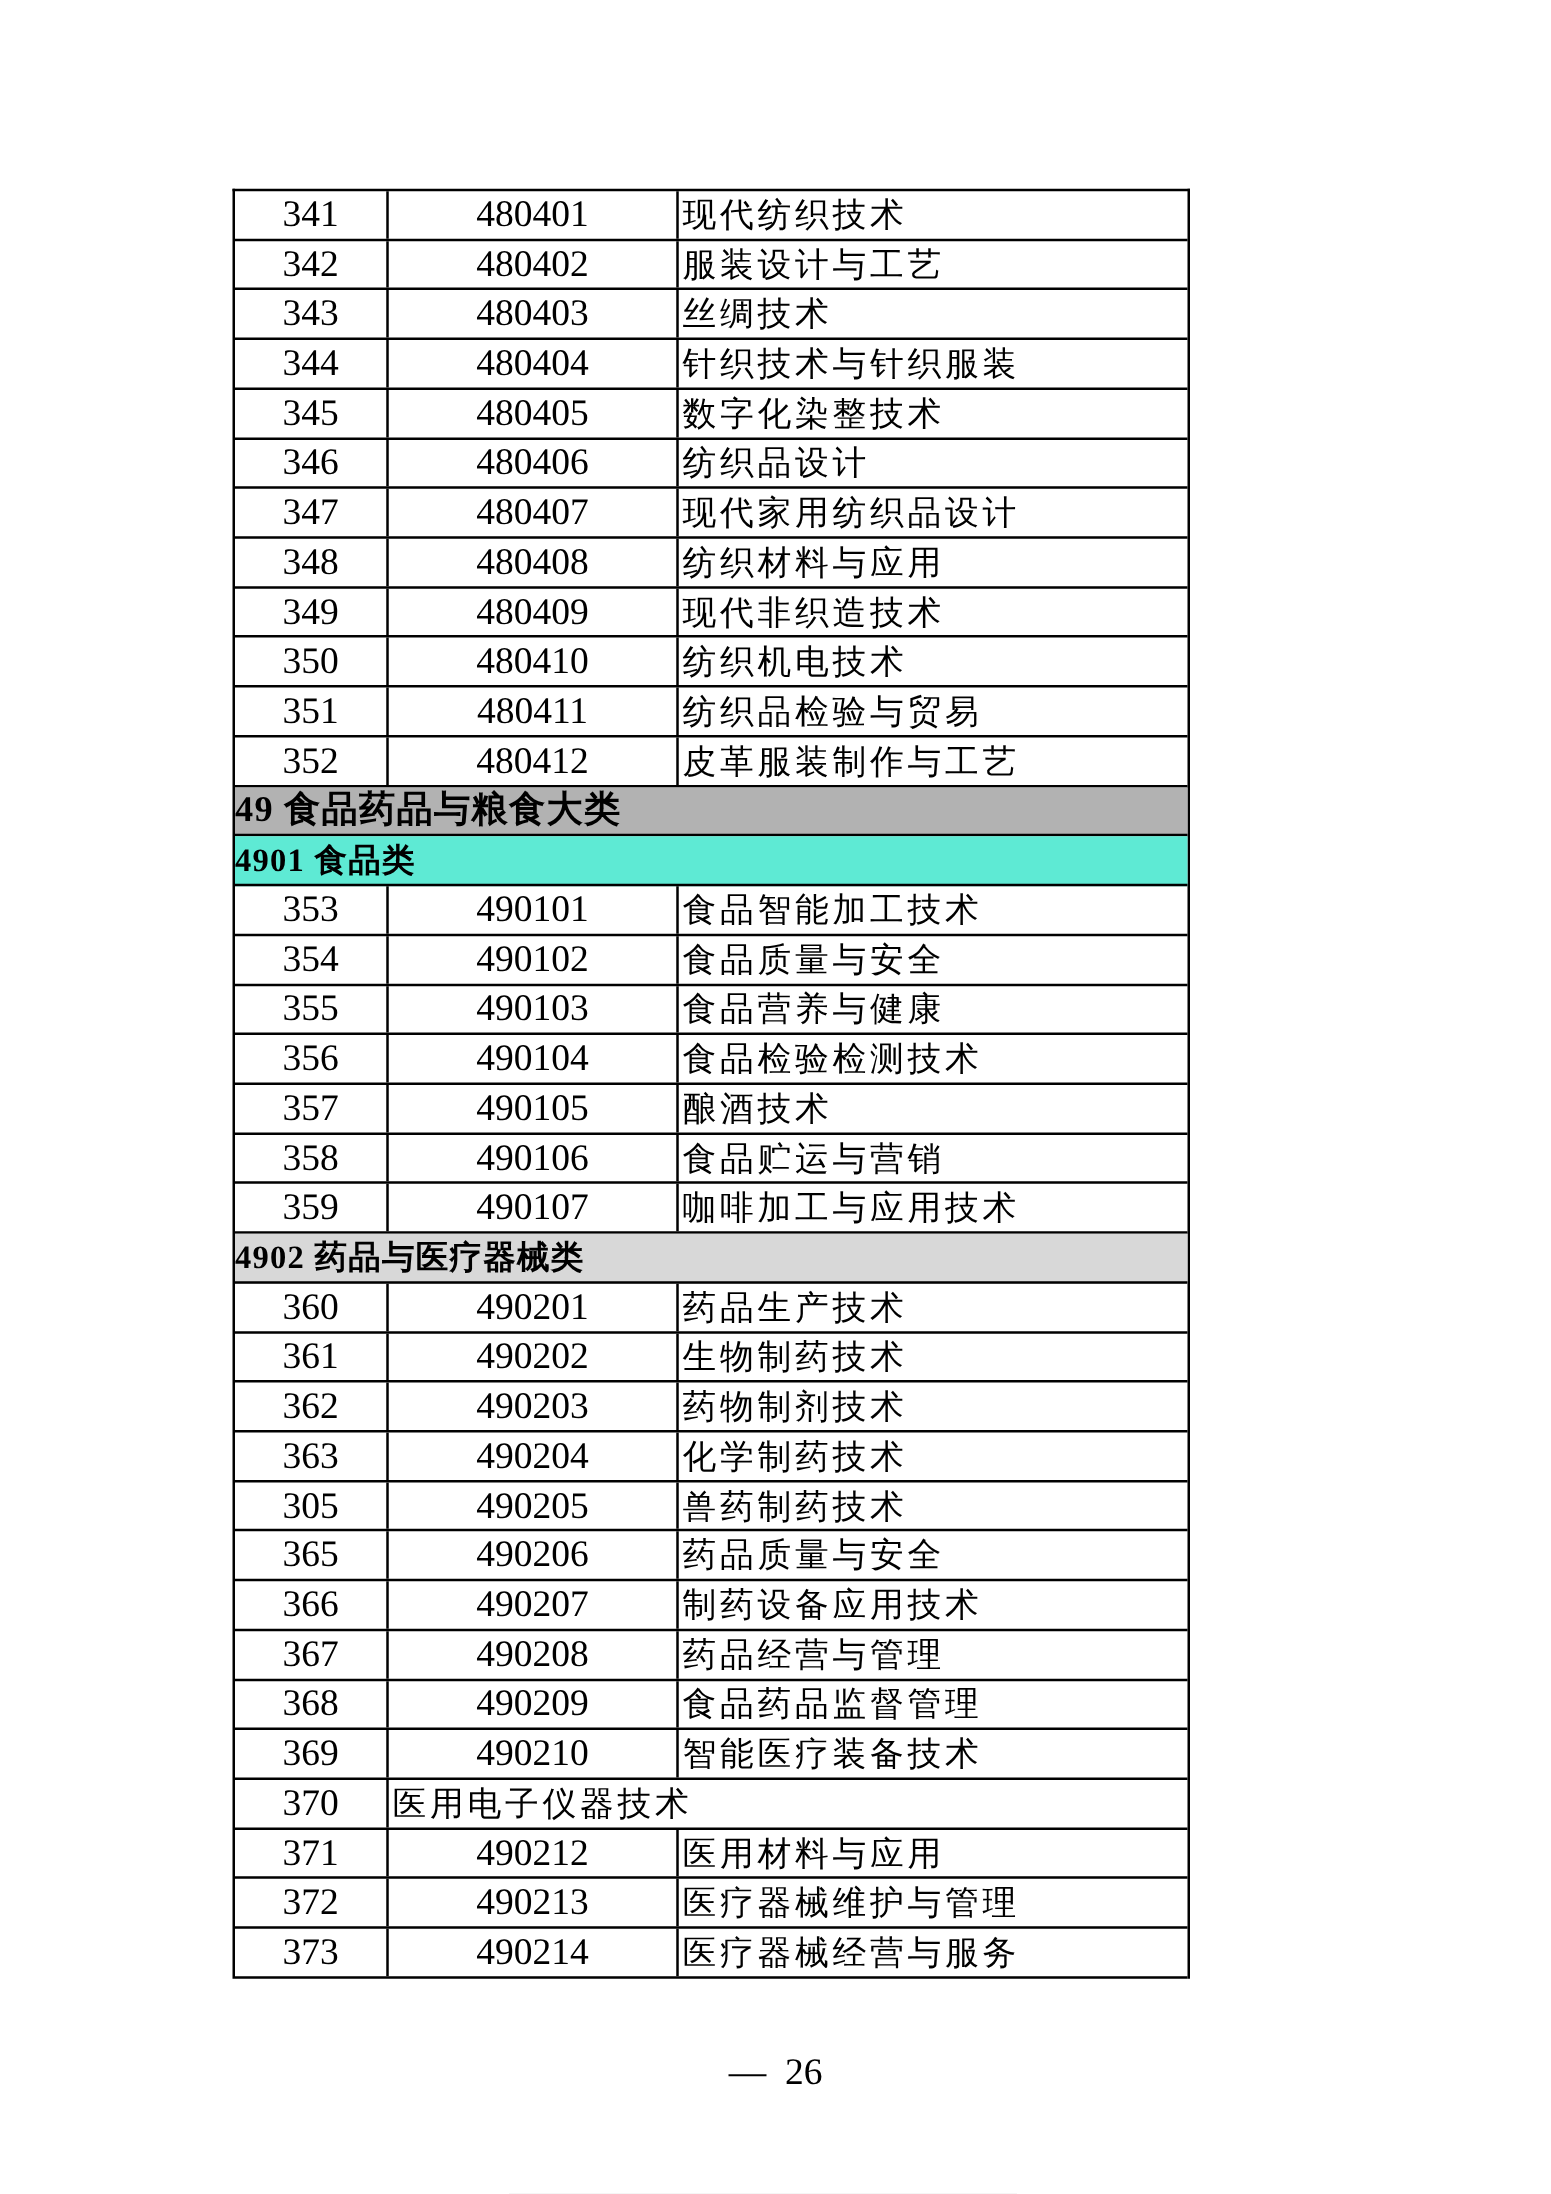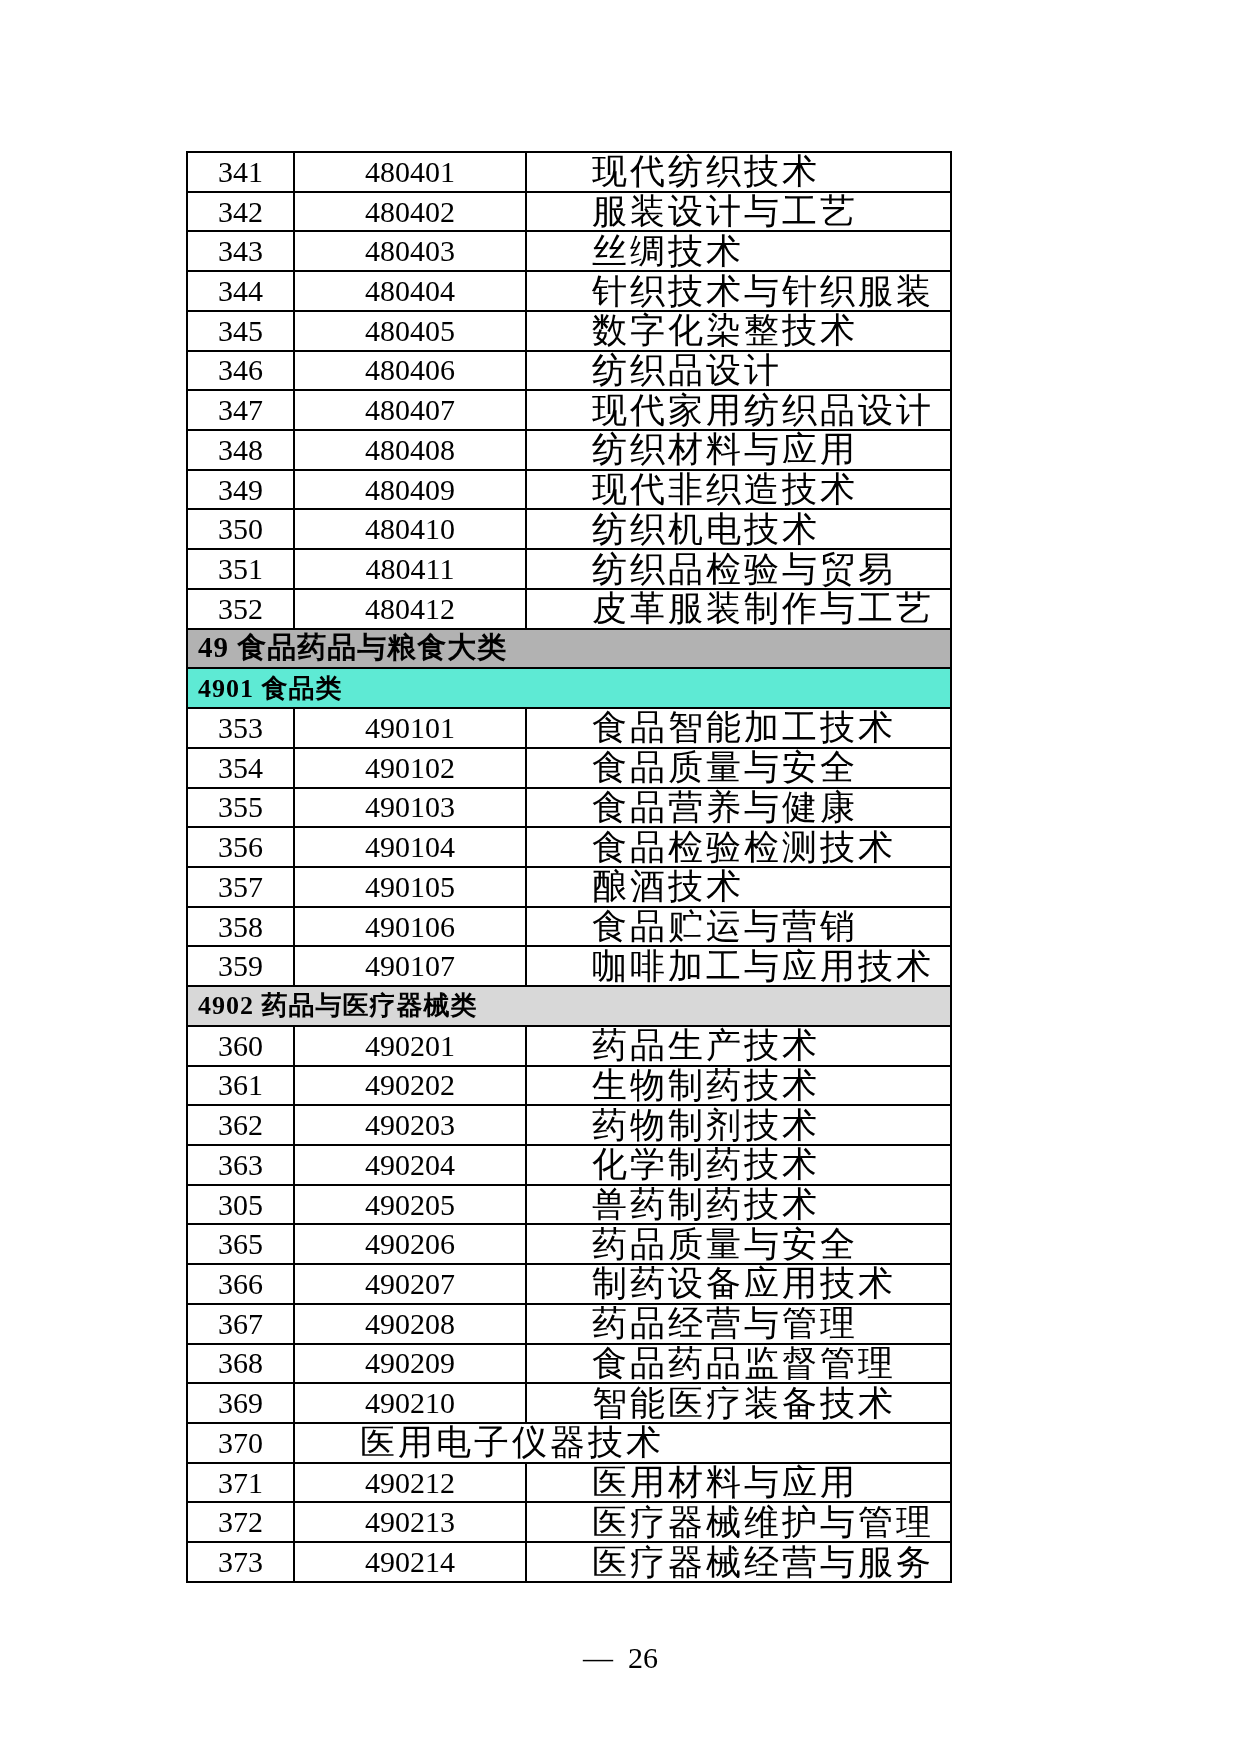--- a/index.html
+++ b/index.html
@@ -28,41 +28,39 @@
     border-bottom: 2px solid var(--border, #000);
     align-items: stretch;
   }
   .cell {
     display: flex;
     align-items: center;
     overflow: hidden;
     white-space: nowrap;
   }
   .c-no {
-    width: 107px;
+    width: 123px;
     justify-content: center;
     border-right: 2px solid var(--border, #000);
     font-size: 30px;
   }
   .c-code {
     width: 232px;
     justify-content: center;
     border-right: 2px solid var(--border, #000);
     font-size: 30px;
   }
   .c-name {
     flex: 1;
-    padding-left: 17px;
-    font-size: 35px;
+    padding-left: 3px;
+    font-size: 27px;
     letter-spacing: 3px;
-    margin-left: 48px;
   }
   .t-row.section {
     align-items: center;
-    padding-left: 10px;
     font-weight: bold;
   }
   .t-row.category .section-label {
     font-size: 29px;
     letter-spacing: 1px;
   }
   .t-row.subcategory .section-label {
     font-size: 26px;
     letter-spacing: 1px;
   }

